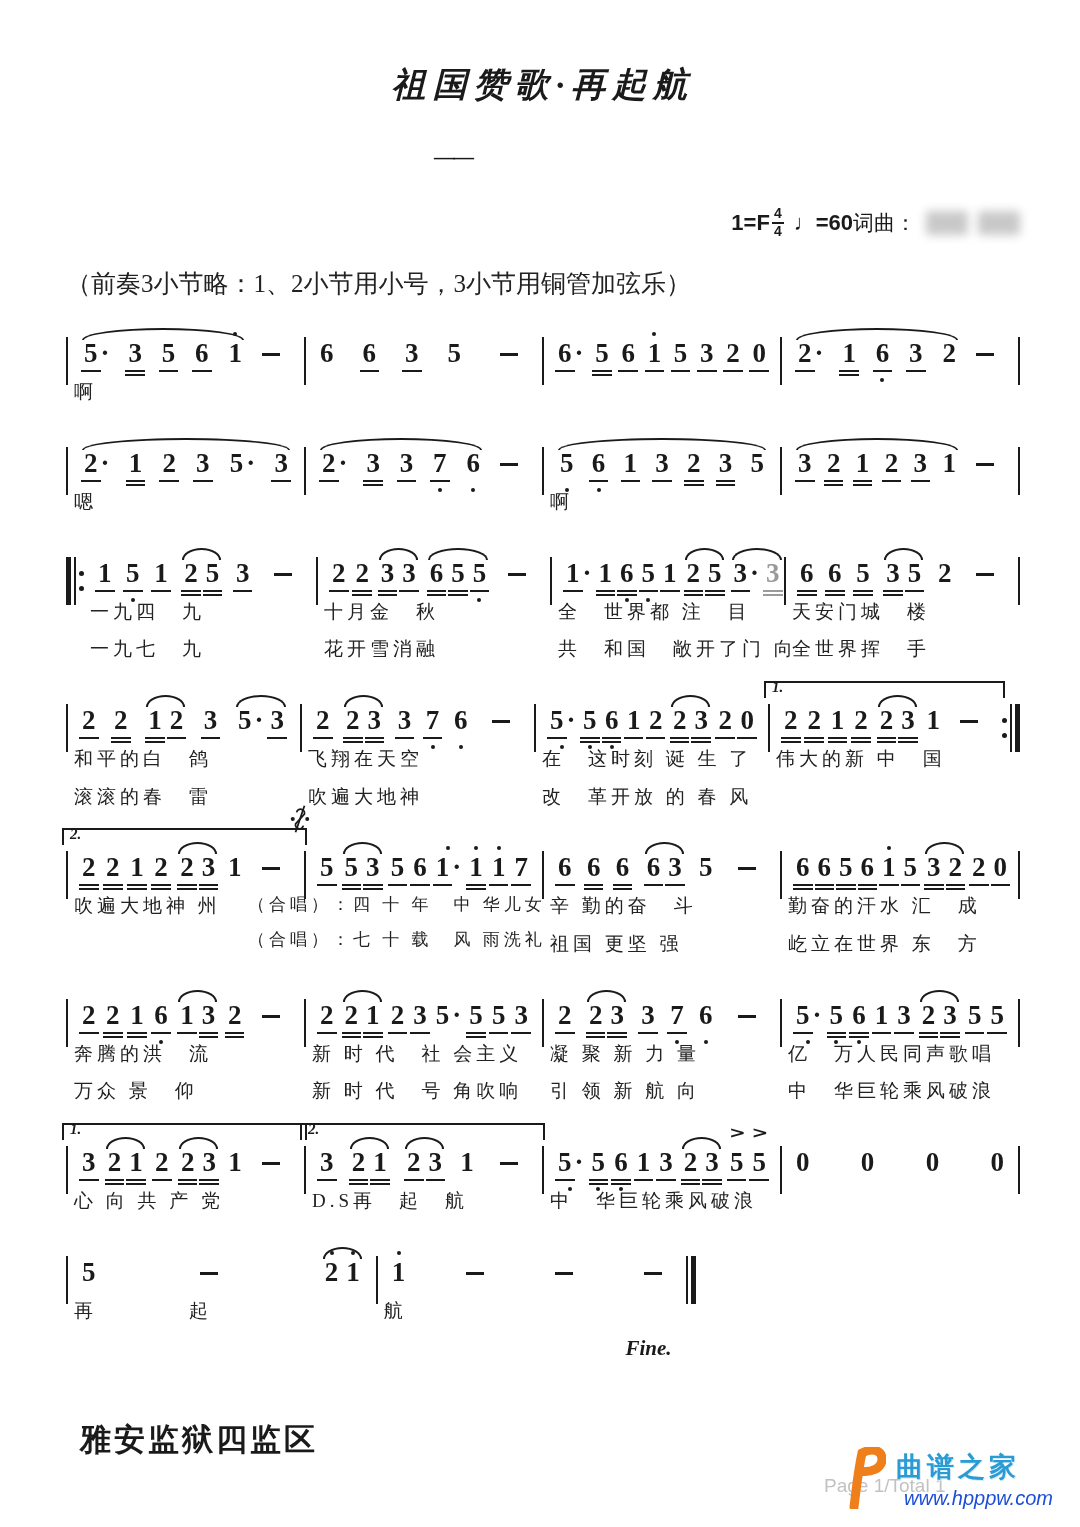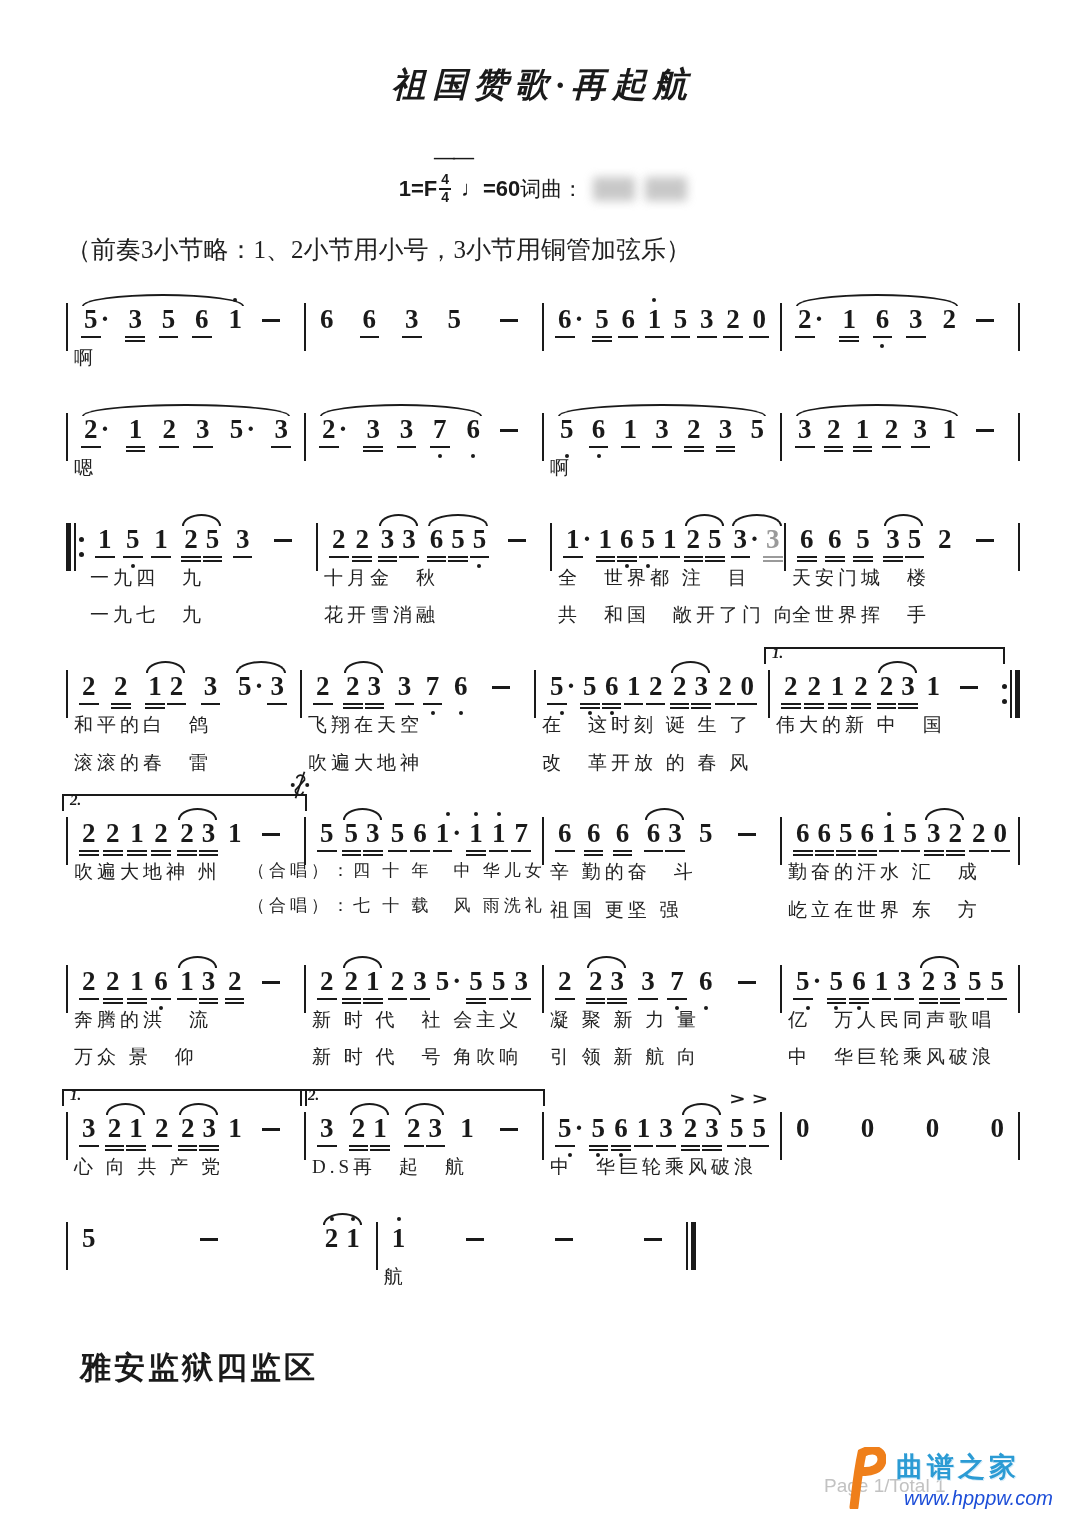--- a/index.html
+++ b/index.html
@@ -8,21 +8,21 @@
     width:1080px; height:1527px; position:relative; margin:0 auto;
     background:#ffffff; color:#1a1a1a; overflow:hidden;
     font-family:"Liberation Serif", serif;
   }
   .content { padding:62px 60px 0 66px; }
 
   
   .title { text-align:center; font-size:34px; font-weight:bold; letter-spacing:7px;font-style:italic; }
   .dedication { display:flex; gap:14px; margin:34px 0 0 368px; font-size:21px; line-height:1.45; }
   .ded-dash { font-weight:bold; letter-spacing:-2px; }
-  .meta-row { display:flex; justify-content:center; align-items:center; }
+  .meta-row { display:flex; justify-content:flex-end; align-items:center; margin-top:34px; }
   .key-sig { font-family:"Liberation Sans", sans-serif; font-weight:bold; font-size:22px; display:flex; align-items:center; }
   .frac { display:inline-flex; flex-direction:column; align-items:center; font-size:14px; line-height:1.1; margin:0 10px 0 2px; }
   .frac .num { border-bottom:2px solid #1a1a1a; padding:0 2px; }
   .credit { font-size:21px; }
   .blur-block { display:inline-block; width:42px; height:24px; background:#9c9c9c;
     filter:blur(5px); opacity:.55; border-radius:2px; margin-left:10px; vertical-align:-5px; }
   .prelude { font-size:25px; margin-top:28px; color:#222; }
 
   
   .score { margin-top:20px; }
@@ -657,32 +657,34 @@
           </span>
           <div class="measure">
             <span class="m-notes" style="display: flex;">
               <span class="note"><span class="digit">5</span></span>
               <span class="dash"></span>
               <span class="slur">
                 <span class="note"><span class="odot up"></span><span class="digit">2</span></span>
                 <span class="note"><span class="odot up"></span><span class="digit">1</span></span>
               </span>
             </span>
+            <div class="m-lyric">再　　　　起</div>
           </div>
           <span class="bar-group">
             <span class="bl"></span>
           </span>
           <div class="measure">
             <span class="m-notes" style="display: flex;">
               <span class="note"><span class="odot up"></span><span class="digit">1</span></span>
               <span class="dash"></span>
               <span class="dash"></span>
               <span class="dash"></span>
             </span>
             <div class="m-lyric">航</div>
+            <div class="m-mark">Fine.</div>
           </div>
           <span class="bar-group">
             <span class="bl"></span>
             <span class="bk"></span>
           </span>
         </div>
       </div>
 
     <div class="ensemble">雅安监狱四监区</div>
   </div>

